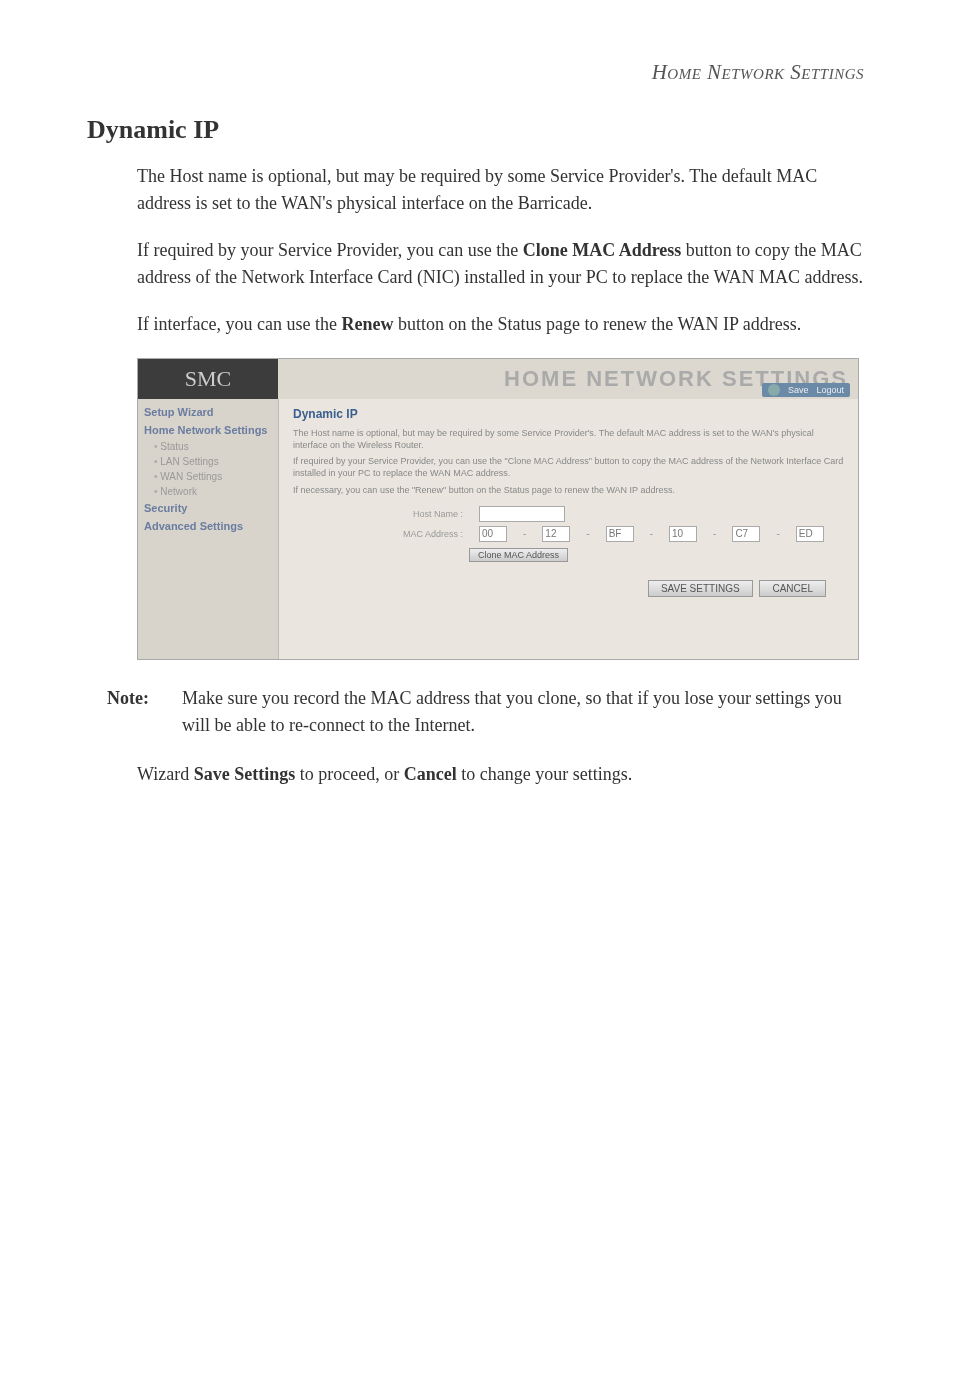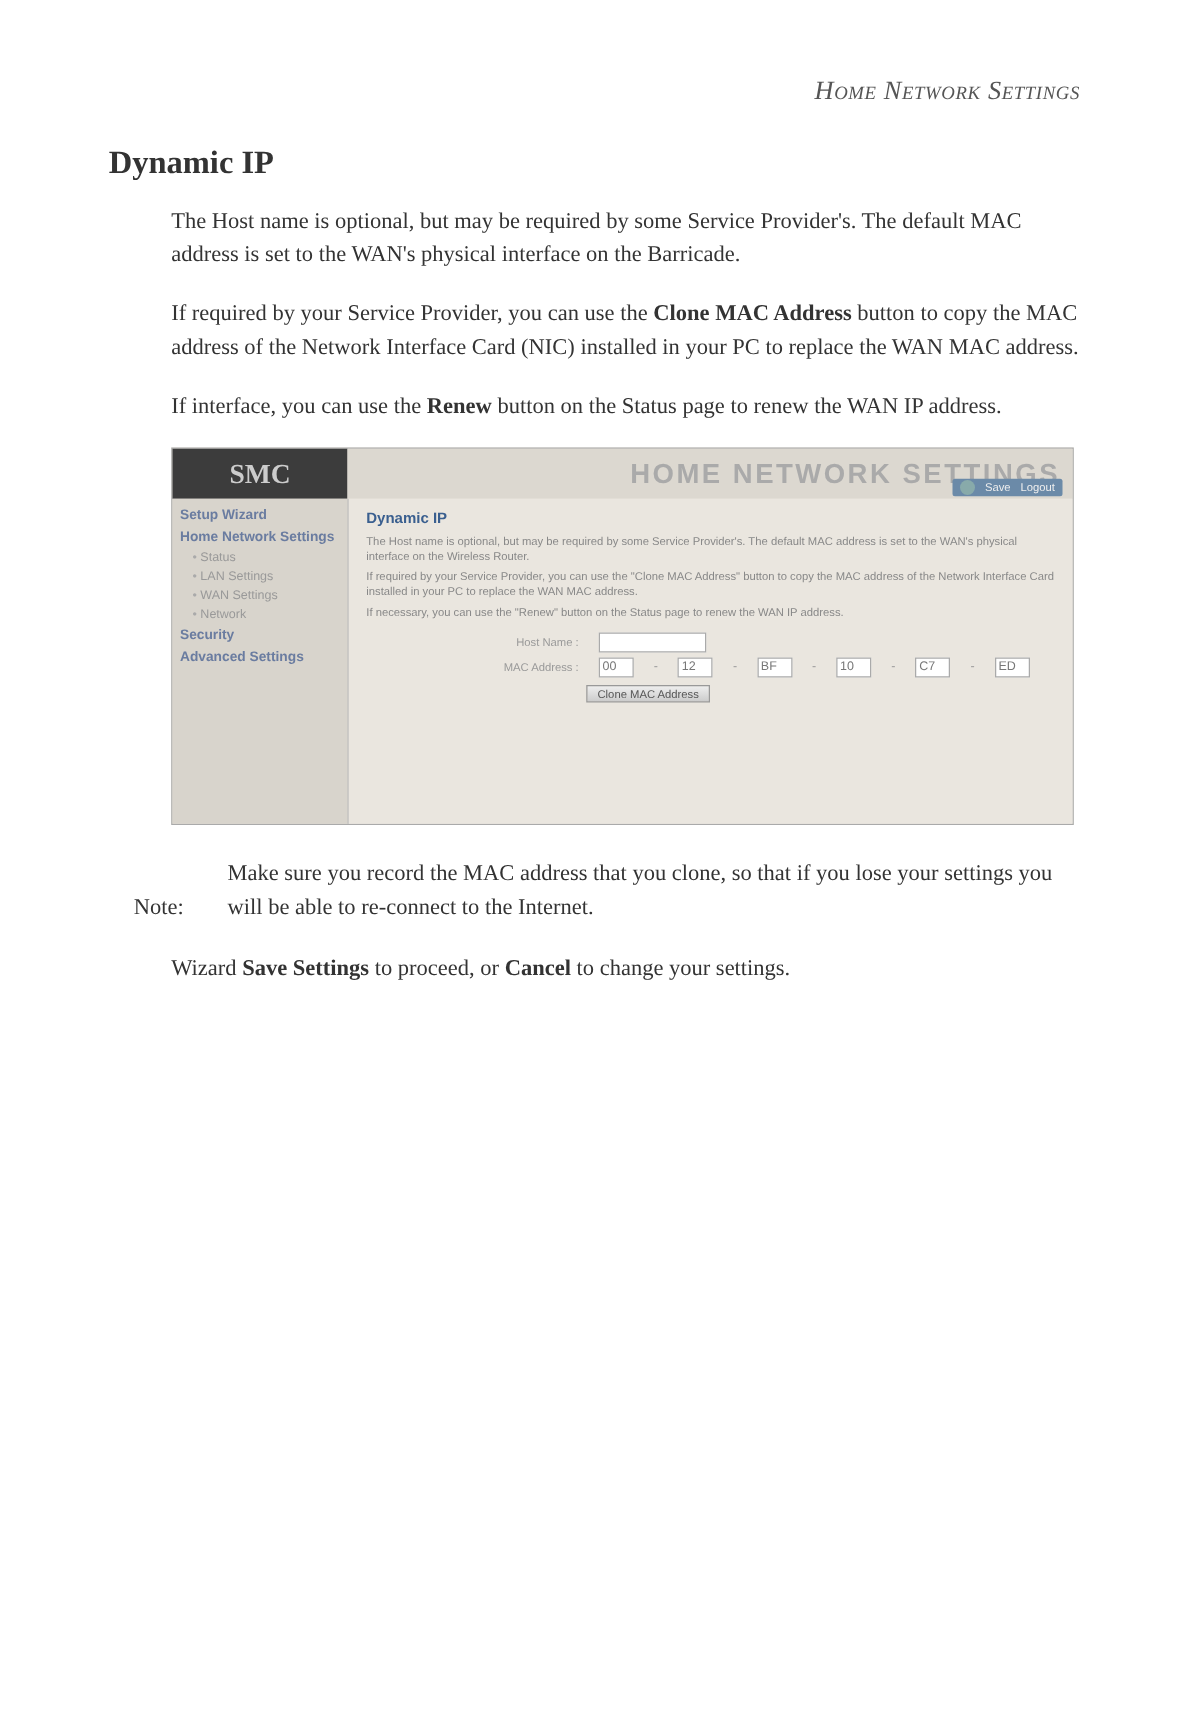--- a/index.html
+++ b/index.html
@@ -45,21 +45,21 @@
   .ss-topbar {
     display: flex;
     height: 40px;
   }
   .ss-logo {
     width: 140px;
     background: #3c3c3c;
     color: #ccc;
     font-family: 'Times New Roman', serif;
     font-size: 22px;
-    font-weight: bold;
+    font-weight: normal;
     display: flex;
     align-items: center;
     justify-content: center;
   }
   .ss-title {
     flex: 1;
     background: #dcd8d0;
     display: flex;
     align-items: center;
     justify-content: flex-end;
@@ -183,25 +183,24 @@
     color: #555;
     margin-left: 4px;
   }
   .note-block {
     display: flex;
     margin: 15px 0 22px 20px;
     font-size: 18px;
     line-height: 1.5;
   }
   .note-label {
-    font-weight: normal;
+    font-weight: bold;
     margin-right: 10px;
     flex-shrink: 0;
     width: 65px;
-    margin-top: 27px;
   }
   .footer {
     text-align: right;
     font-size: 18px;
     margin-top: 180px;
     color: #333;
   }
   b { font-weight: bold; }
 </style>
 </head>
@@ -266,20 +265,24 @@
             <span class="ss-sep">-</span>
             <input class="ss-input ss-input-mac" value="10" style="">
             <span class="ss-sep">-</span>
             <input class="ss-input ss-input-mac" value="C7" style="">
             <span class="ss-sep">-</span>
             <input class="ss-input ss-input-mac" value="ED" style="">
           </div>
           <span class="ss-btn-small">Clone MAC Address</span>
         </div>
 
+        <div class="ss-bottom-btns">
+          <span class="ss-btn">SAVE SETTINGS</span>
+          <span class="ss-btn">CANCEL</span>
+        </div>
       </div>
     </div>
   </div>
 
   <div class="note-block">
     <span class="note-label">Note:</span>
     <span>Make sure you record the MAC address that you clone, so that if you lose your settings you will be able to re-connect to the Internet.</span>
   </div>
 
   <p class="body-text">

